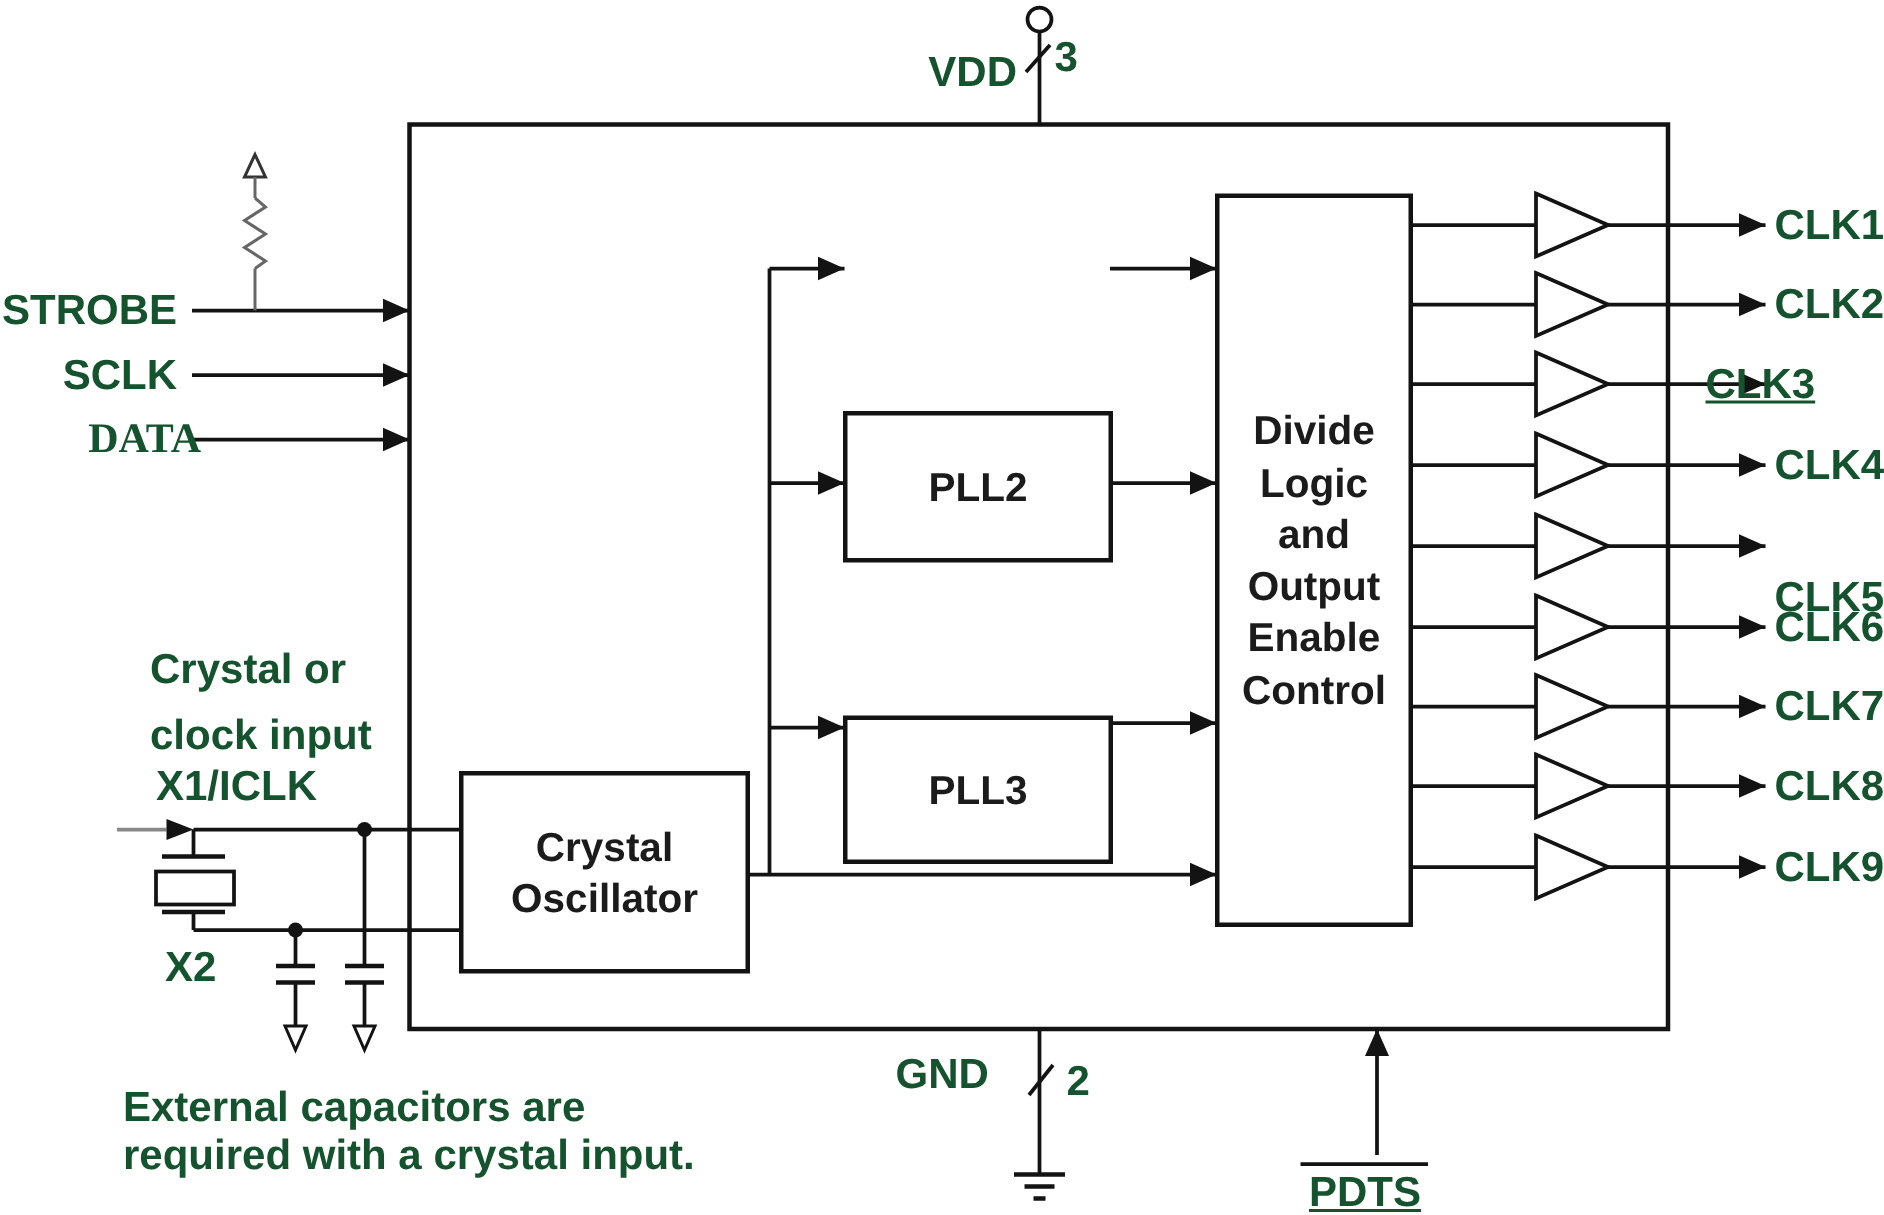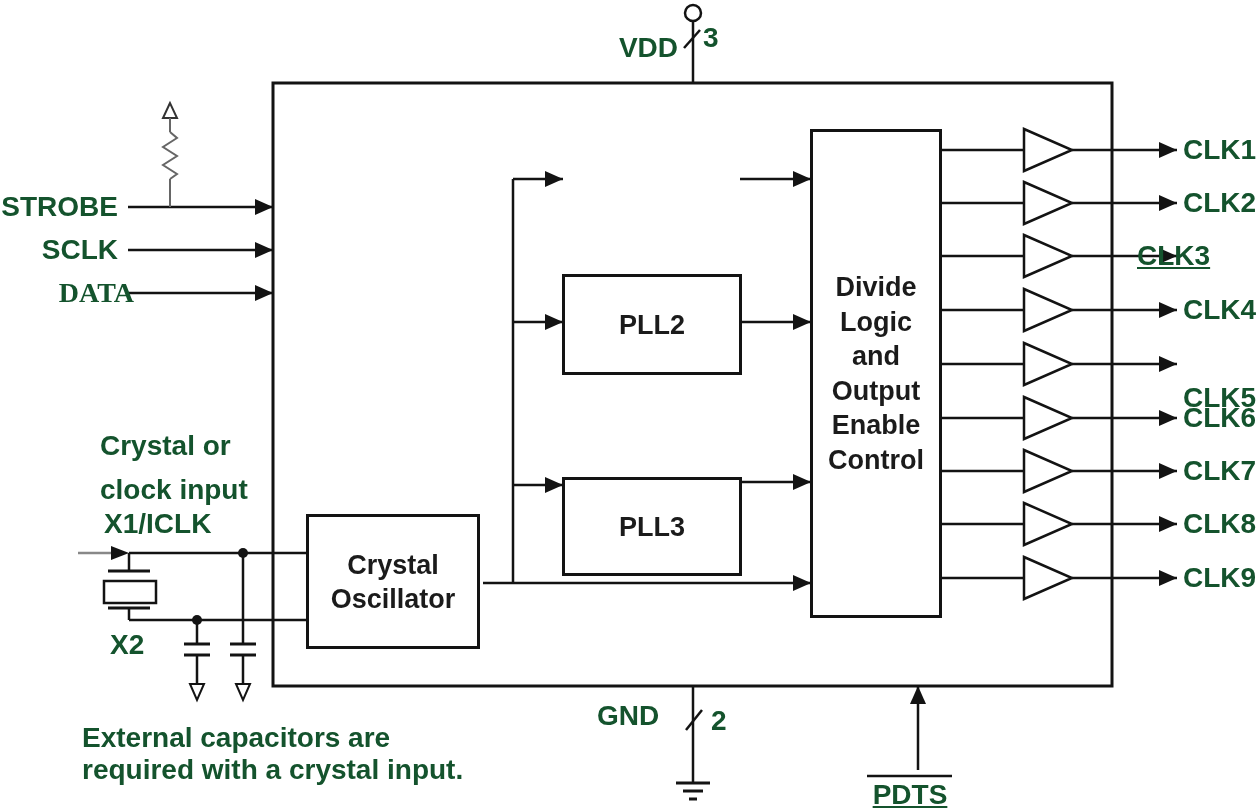--- a/index.html
+++ b/index.html
@@ -141,21 +141,21 @@
         <line x1="689" y1="799" x2="697" y2="799"></line>
       </g>
     </g>
 
     <g stroke="#131313" stroke-width="2.5">
       <line x1="918" y1="770" x2="918" y2="686" marker-end="url(#ah)"></line>
       <line x1="867" y1="776" x2="952" y2="776"></line>
     </g>
   </svg>
 
-  <div class="box" style="left:306px;top:514px;width:174px;height:135px;">
+  <div class="box" style="left:306px;top:514px;width:194px;height:135px;">
     <span>Crystal
 Oscillator</span>
   </div>
   <div class="box" style="left:562px;top:274px;width:180px;height:101px;">
     <span>PLL2</span>
   </div>
   <div class="box" style="left:562px;top:455px;width:180px;height:99px;margin-top:22px;">
     <span>PLL3</span>
   </div>
   <div class="box divide" style="left:810px;top:129px;width:132px;height:489px;">

